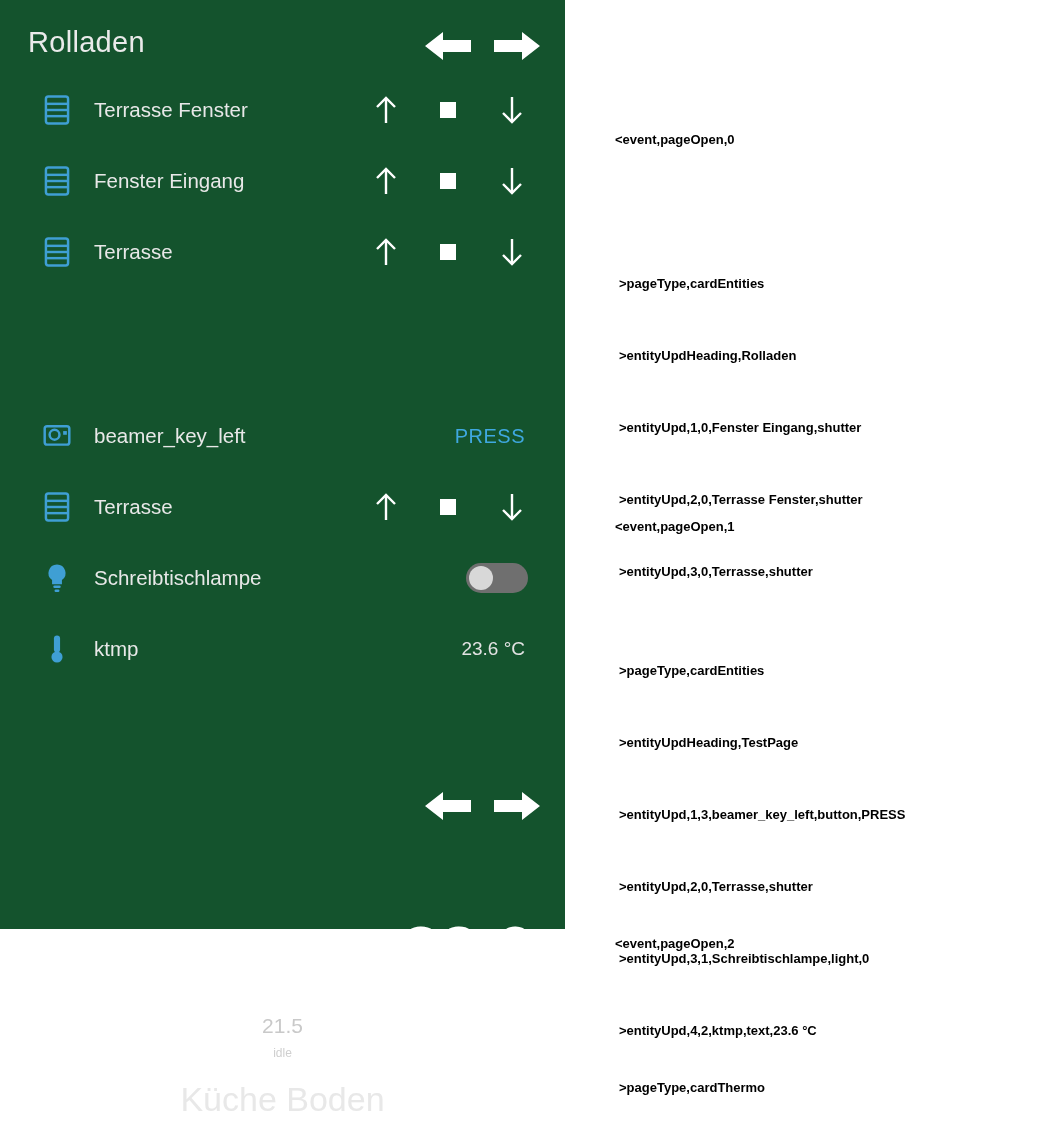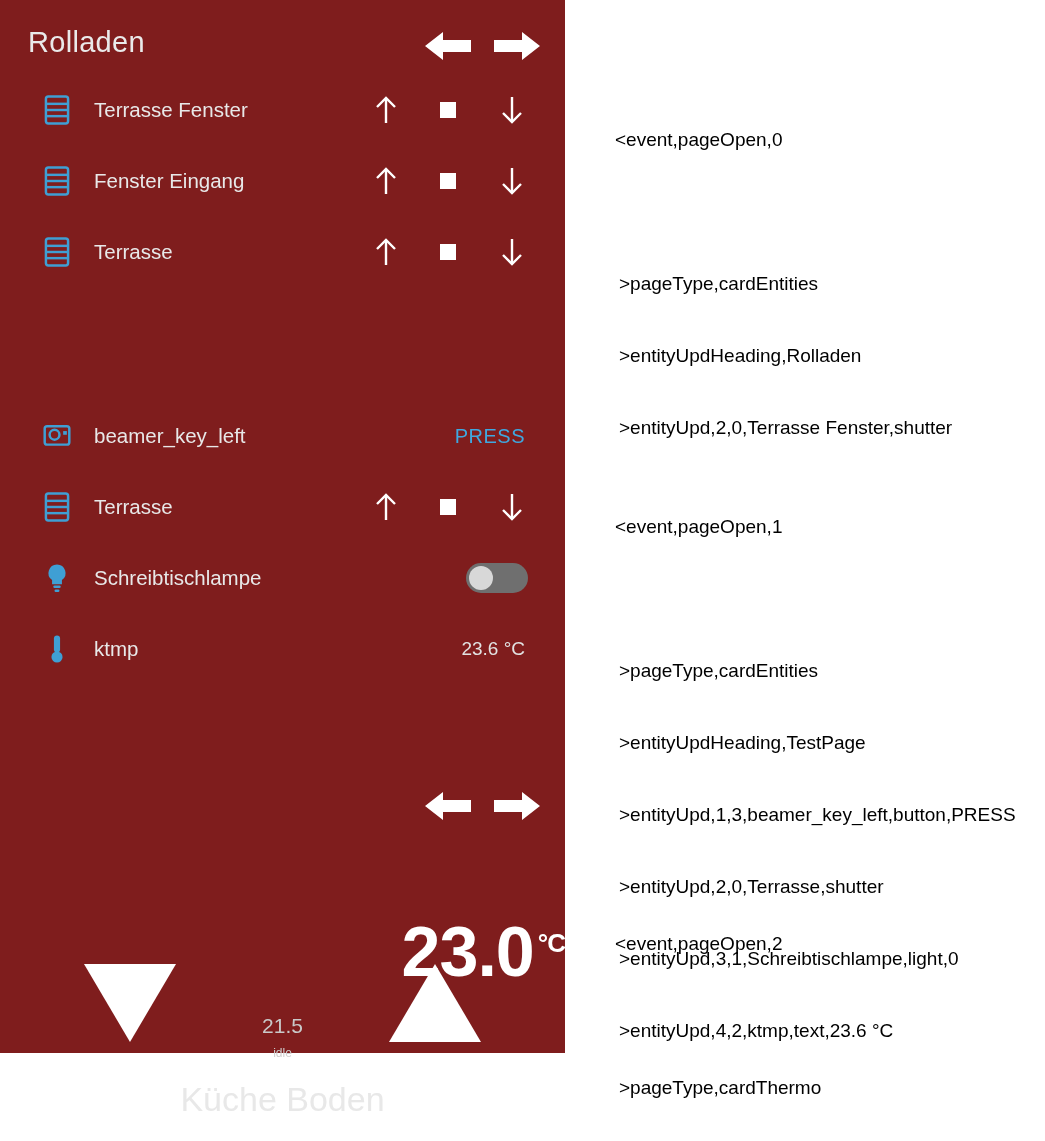--- a/index.html
+++ b/index.html
@@ -19,22 +19,22 @@
     width: 1045px;
     height: 1141px;
     background: #ffffff;
   }
   
   .device {
     position: absolute;
     left: 0;
     top: 0;
     width: 565px;
-    height: 1053px;
-    background: #7f1d1d;
+    height: 929px;
+    background: #14532d;
     color: #ffffff;
   }
   .panel {
     position: absolute;
     left: 0;
     width: 565px;
   }
   .panel-rolladen { top: 0; height: 400px; }
   .panel-testpage { top: 400px; height: 360px; }
   .panel-thermo  { top: 760px; height: 381px; }
@@ -218,22 +218,22 @@
     left: 565px;
     top: 0;
     width: 480px;
     height: 1141px;
     background: #ffffff;
     color: #000000;
   }
   .log-block {
     position: absolute;
     left: 50px;
-    font-size: 19px;
-    font-weight: normal;
+    font-size: 13px;
+    font-weight: bold;
     line-height: 24px;
     white-space: pre;
   }
   .log-block .evt { display: block; }
   .log-block .gap { display: block; height: 24px; }
   .log-block .ln { display: block; margin-left: 4px; }
   .blk0 { top: 80px; }
   .blk1 { top: 467px; }
   .blk2 { top: 884px; }
 </style>
@@ -452,21 +452,23 @@
     </div>
   </div>
 
   <div class="log">
 
     <div class="log-block blk0">
       <span class="evt">&lt;event,pageOpen,0</span>
       <span class="gap"></span>
       <span class="ln">&gt;pageType,cardEntities</span>
       <span class="ln">&gt;entityUpdHeading,Rolladen</span>
+      <span class="ln">&gt;entityUpd,1,0,Fenster Eingang,shutter</span>
       <span class="ln">&gt;entityUpd,2,0,Terrasse Fenster,shutter</span>
+      <span class="ln">&gt;entityUpd,3,0,Terrasse,shutter</span>
     </div>
 
     <div class="log-block blk1">
       <span class="evt">&lt;event,pageOpen,1</span>
       <span class="gap"></span>
       <span class="ln">&gt;pageType,cardEntities</span>
       <span class="ln">&gt;entityUpdHeading,TestPage</span>
       <span class="ln">&gt;entityUpd,1,3,beamer_key_left,button,PRESS</span>
       <span class="ln">&gt;entityUpd,2,0,Terrasse,shutter</span>
       <span class="ln">&gt;entityUpd,3,1,Schreibtischlampe,light,0</span>

